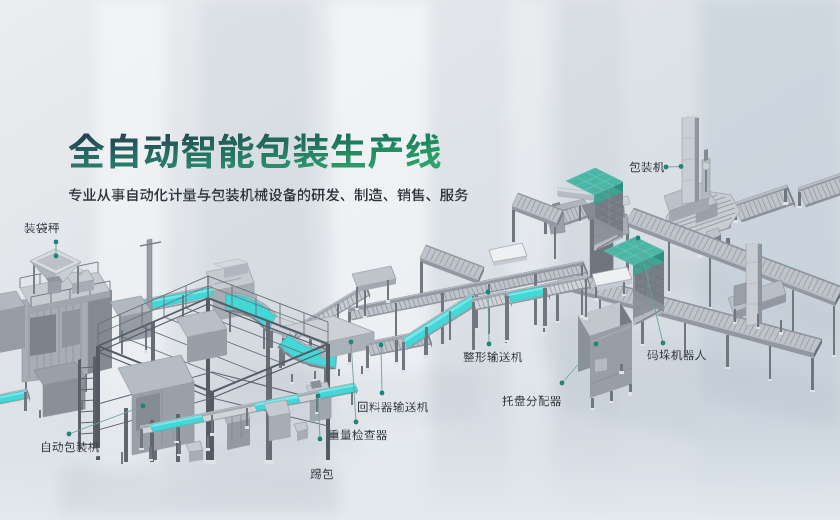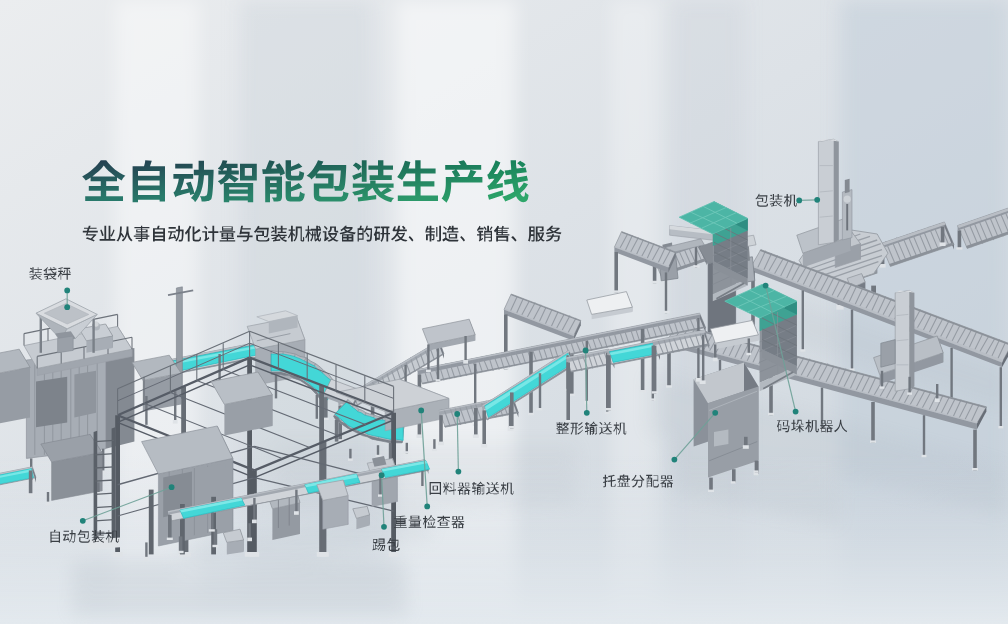--- a/index.html
+++ b/index.html
@@ -710,21 +710,21 @@
       </svg>
 </div>
 <div class="label" style="left:40px;top:441px;width:59px;height:16px">
   <span class="live-text">重量检查器</span>
   <svg class="glyphs" width="59" height="16" viewBox="0 0 59 16">
         <g transform="translate(0,10.2) scale(0.5)">
           <path d="M6 -10H18V-6H6ZM6 -11V-15H18V-11ZM6 -5H18V-1H6ZM11 -20C10 -19 10 -17 10 -16H4V2H6V1H18V2H20V-16H11C12 -17 12 -18 13 -19Z M26 -18V-16H35V-18ZM39 -19C39 -17 39 -16 39 -14H36V-12H39C39 -7 38 -2 35 1C35 1 36 1 36 2C39 -1 40 -7 41 -12H44C44 -4 44 -1 43 0C43 0 42 0 42 0C42 0 40 0 39 0C39 0 39 1 40 1C41 2 42 2 43 2C43 1 44 1 44 1C45 0 45 -4 46 -13C46 -14 46 -14 46 -14H41C41 -16 41 -17 41 -19ZM26 -1 26 -1V-1C27 -1 27 -2 34 -3L34 -1L36 -2C35 -4 34 -6 33 -8L32 -8C32 -7 33 -6 33 -5L28 -3C29 -5 30 -8 30 -10H35V-12H25V-10H28C28 -8 27 -5 26 -4C26 -3 26 -3 25 -3C26 -2 26 -1 26 -1Z M52 -7V-1C52 1 53 2 57 2C58 2 65 2 65 2C69 2 69 1 70 -3C69 -3 69 -3 68 -3C68 -1 68 0 65 0C64 0 58 0 57 0C54 0 54 0 54 -1V-6H62V-13H53C53 -13 54 -14 54 -15H67C66 -9 66 -6 66 -6C65 -5 65 -5 65 -5C64 -5 63 -5 62 -5C62 -5 63 -4 63 -4C64 -4 65 -4 66 -4C66 -4 67 -4 67 -5C68 -5 68 -8 68 -16C68 -16 68 -17 68 -17H55C56 -18 56 -18 56 -19L54 -20C53 -16 51 -13 49 -11C49 -11 50 -10 50 -10C51 -11 52 -11 52 -12V-11H60V-7Z M78 -19V-9H80V-19ZM73 -17C74 -16 76 -15 76 -15L77 -16C77 -17 75 -18 74 -18ZM73 -11 73 -10C75 -10 76 -11 78 -12L77 -13C76 -13 74 -12 73 -11ZM73 -7V-6H81C79 -4 75 -3 73 -3C73 -2 73 -2 74 -1C75 -2 77 -2 78 -3V0L75 0L76 2C78 1 82 1 85 0L85 -1L80 0V-3C81 -4 82 -5 83 -6C85 -2 88 1 93 2C93 1 94 1 94 1C92 0 90 -1 88 -2C90 -3 91 -4 92 -4L91 -5C90 -5 88 -4 87 -3C86 -4 85 -5 85 -6H94V-7H84V-9H82V-7ZM86 -19V-16H81V-15H86V-11H81V-10H93V-11H88V-15H94V-16H88V-19Z M107 -18V-11C107 -7 107 -3 104 1C104 1 105 2 105 2C108 -2 109 -7 109 -11V-17H113V-2C113 0 113 1 114 1C114 1 115 2 115 2C115 2 116 2 116 2C117 2 117 2 117 1C118 1 118 1 118 0C118 -1 118 -2 118 -4C118 -4 117 -4 117 -4C117 -3 117 -2 117 -1C117 -1 117 0 117 0C117 0 116 0 116 0C116 0 116 0 116 0C115 0 115 0 115 0C115 0 115 -1 115 -1V-18ZM101 -19V-15H97V-13H100C100 -10 98 -6 96 -4C97 -4 97 -3 97 -2C98 -4 100 -7 101 -9V2H102V-9C103 -8 104 -6 105 -5L106 -7C105 -7 103 -10 102 -11V-13H106V-15H102V-19Z" fill="#3a3f45"></path>
         </g>
       </svg>
 </div>
-<div class="label" style="left:310px;top:448px;width:24px;height:16px">
+<div class="label" style="left:310px;top:468px;width:24px;height:16px">
   <span class="live-text">踢包</span>
   <svg class="glyphs" width="24" height="16" viewBox="0 0 24 16">
         <g transform="translate(0,10.2) scale(0.5)">
           <path d="M12 -14H19V-12H12ZM12 -17H19V-15H12ZM3 -17H7V-13H3ZM1 -1 1 1C3 0 7 -1 9 -2L9 -3L6 -2V-7H9V-8H6V-11H9V-18H2V-11H5V-2L3 -2V-9H2V-1ZM11 -19V-10H12C11 -8 10 -6 8 -5C9 -5 9 -4 9 -4C10 -5 11 -6 12 -7H14C13 -4 11 -2 9 0C9 0 10 0 10 1C12 -1 14 -4 15 -7H17C16 -4 15 -1 13 1C13 1 14 2 14 2C16 0 18 -3 19 -7H20C20 -2 20 0 19 0C19 0 19 0 18 0C18 0 17 0 16 0C17 1 17 1 17 2C18 2 19 2 19 2C20 2 20 2 20 1C21 0 21 -2 22 -7C22 -8 22 -8 22 -8H13C13 -9 14 -9 14 -10H21V-19Z M28 -7V-1C28 1 29 2 33 2C34 2 41 2 42 2C45 2 46 1 46 -3C45 -3 45 -3 44 -3C44 -1 44 0 42 0C40 0 34 0 33 0C30 0 30 0 30 -1V-6H38V-13H29C29 -13 30 -14 30 -15H43C42 -9 42 -6 42 -6C42 -5 41 -5 41 -5C40 -5 39 -5 38 -5C38 -5 39 -4 39 -4C40 -4 41 -4 42 -4C42 -4 43 -4 43 -5C44 -5 44 -8 44 -16C44 -16 44 -17 44 -17H31C32 -18 32 -18 32 -19L30 -20C29 -16 27 -13 25 -11C25 -11 26 -10 26 -10C27 -11 28 -11 28 -12V-11H36V-7Z" fill="#3a3f45"></path>
         </g>
       </svg>
 </div>
 <div class="label" style="left:328px;top:429px;width:59px;height:16px">
   <span class="live-text">重量检查器</span>
   <svg class="glyphs" width="59" height="16" viewBox="0 0 59 16">

